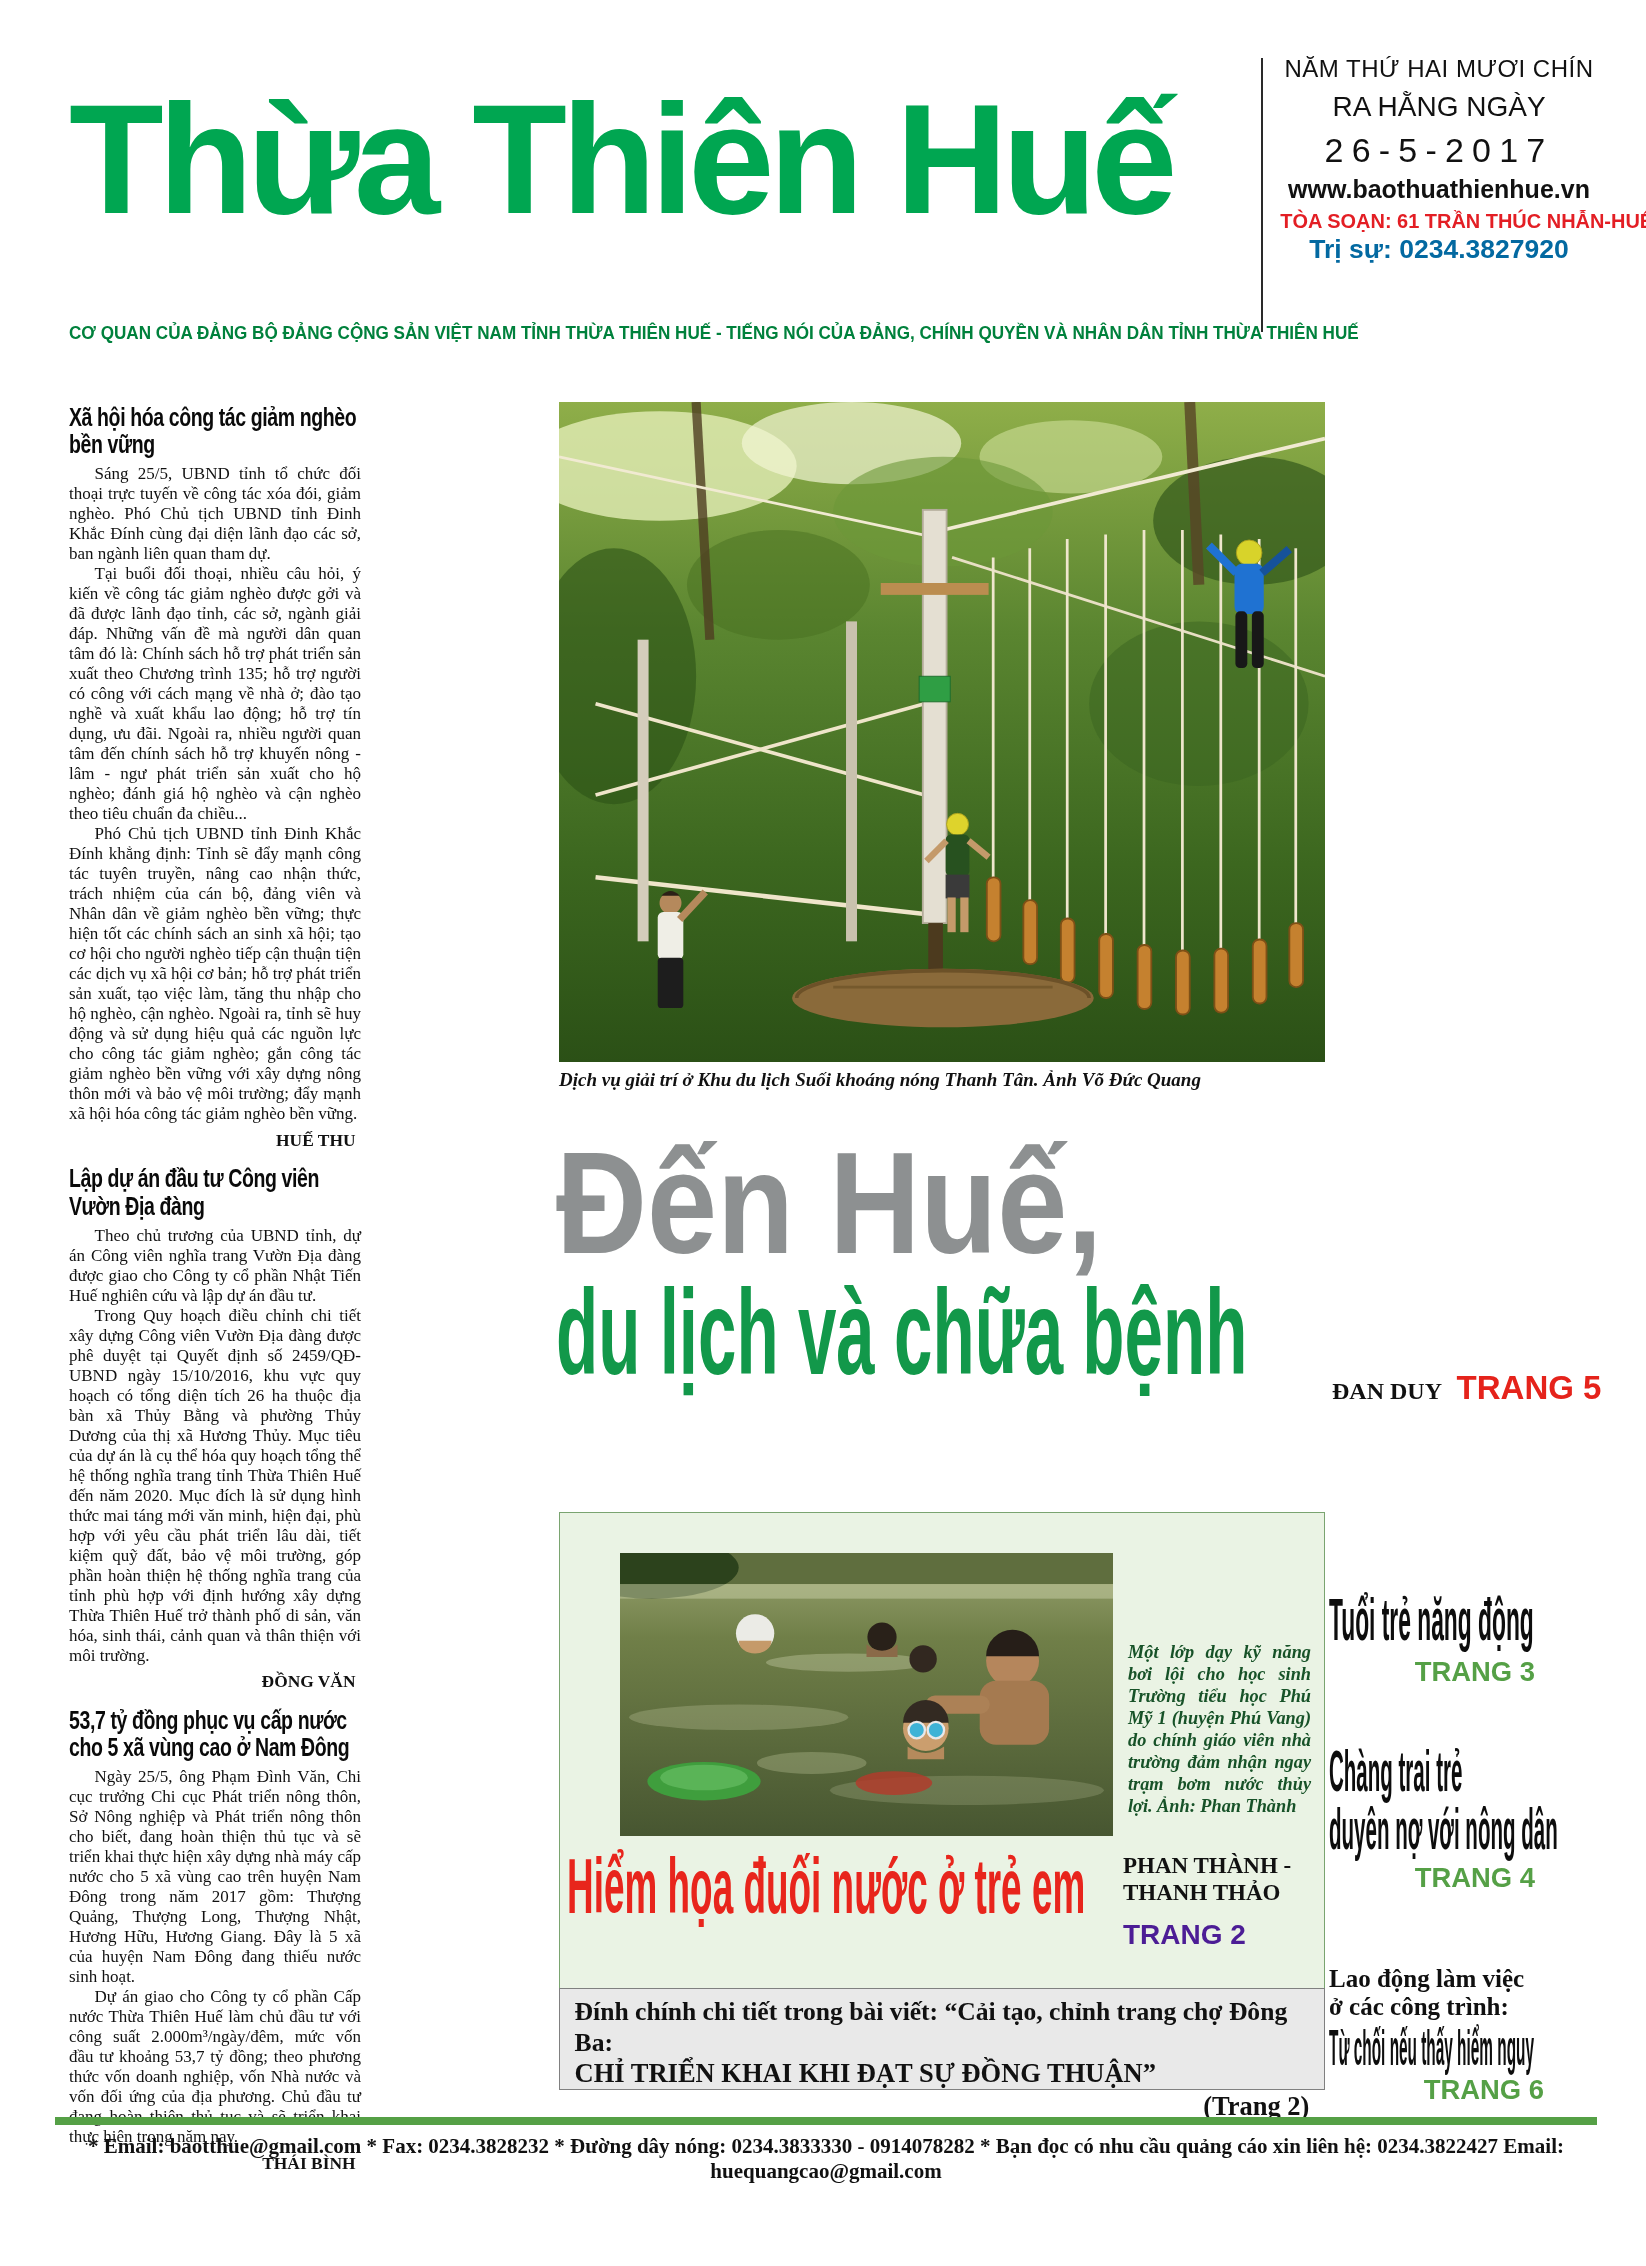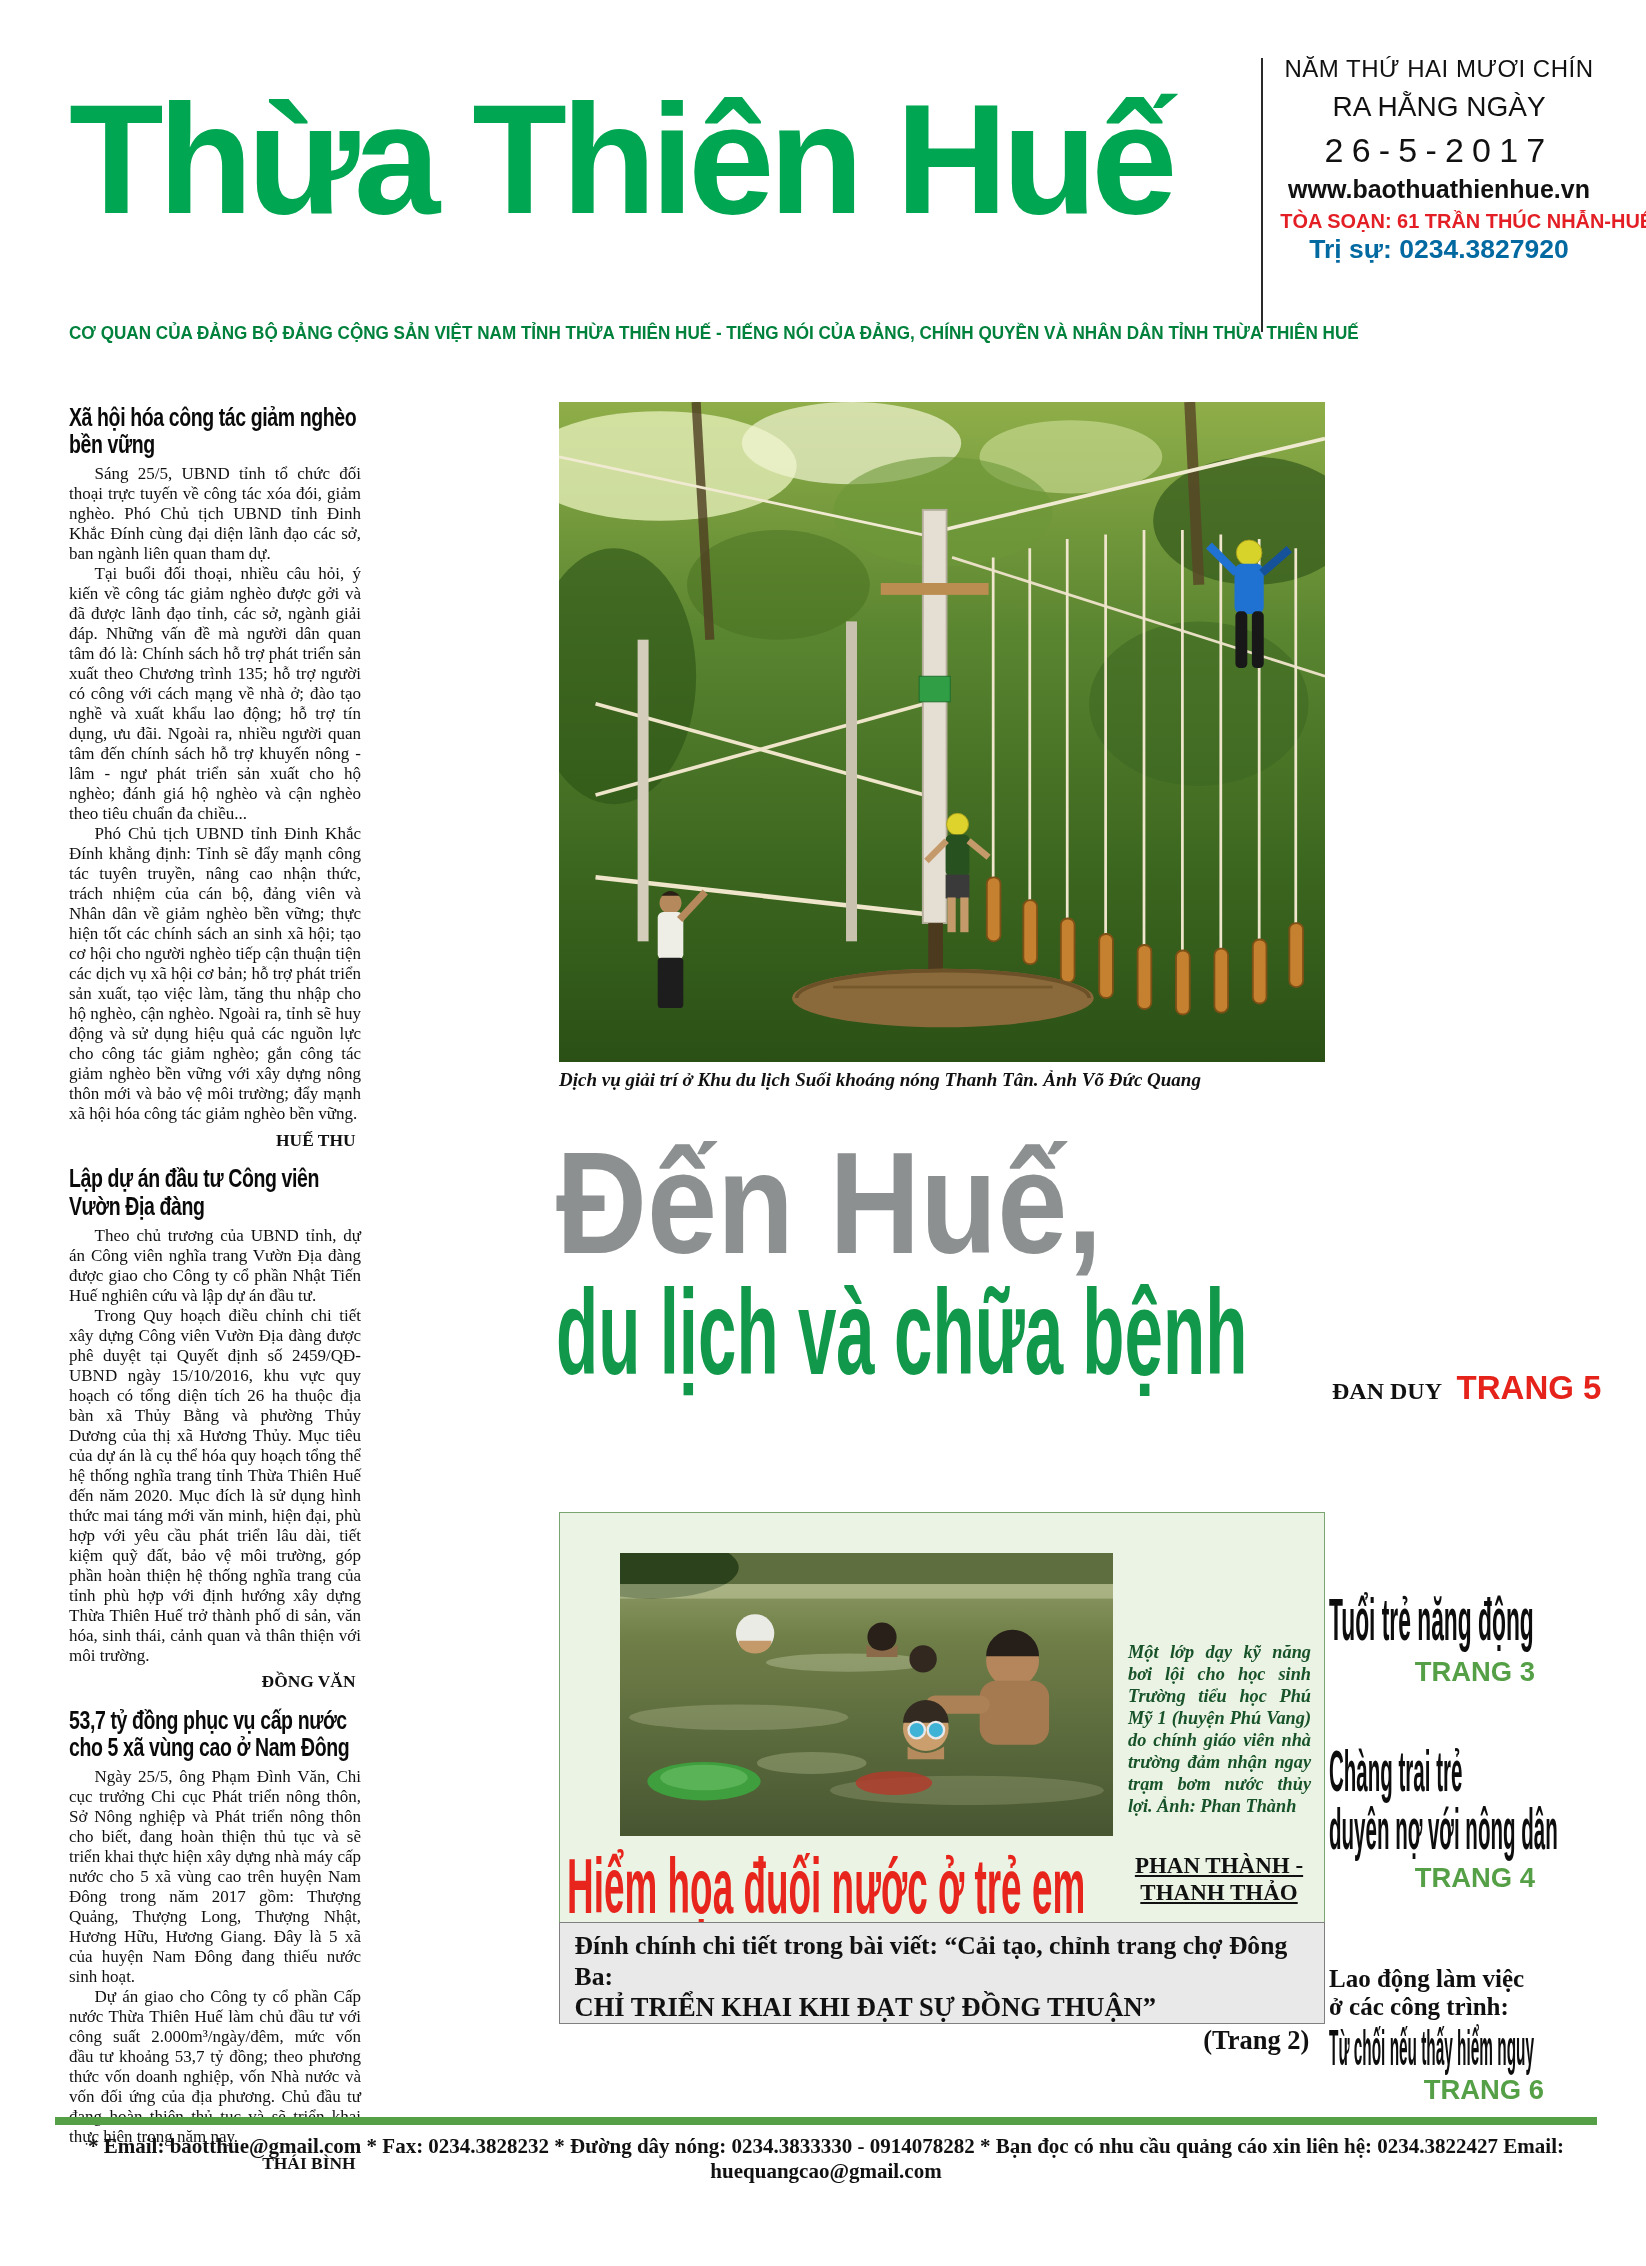--- a/index.html
+++ b/index.html
@@ -53,27 +53,27 @@
 
   
   .panel{left:559px;top:1512px;width:766px;height:493px;background:#eaf3e4;
          border:1.8px solid #7aa470;box-sizing:border-box;}
   .swim-photo{left:60px;top:40px;width:493px;height:283px;}
   .swim-caption{left:568px;top:128px;width:183px;font-style:italic;font-weight:bold;
                 font-size:18.3px;line-height:22px;color:#175228;text-align:justify;}
   .panel-hl{left:7.3px;top:334px;font-family:"Liberation Sans",sans-serif;font-weight:bold;
             font-size:71px;line-height:1;color:#e8251c;white-space:nowrap;
             transform:scale(.52,1.1);transform-origin:0 0;}
-  .panel-credit{left:563px;top:340px;width:192px;text-align:center;text-decoration:underline;}
+  .panel-credit{left:563px;top:340px;width:192px;text-align:left;}
   .pc-by{font-weight:bold;font-size:23px;line-height:26.5px;}
   .pc-page{font-family:"Liberation Sans",sans-serif;font-weight:bold;font-size:28px;
            color:#4c1d95;margin-top:12.8px;}
 
   
-  .correction{left:559px;top:1922px;width:766px;height:102px;background:#e9e9e9;
+  .correction{left:559px;top:1988px;width:766px;height:102px;background:#e9e9e9;
               border:1.8px solid #808080;box-sizing:border-box;padding:7.3px 14.6px;}
   .corr-l1{font-weight:bold;font-size:25.6px;line-height:31px;}
   .corr-l2{font-weight:bold;font-size:26.5px;line-height:31px;}
   .corr-page{text-align:right;font-weight:bold;font-size:26.5px;margin-top:1.8px;}
 
   
   .sb{width:219px;}
   .sb-hl{font-family:"Liberation Sans",sans-serif;font-weight:bold;color:#0d0d0d;
          white-space:nowrap;transform-origin:0 0;}
   .sb-page{font-family:"Liberation Sans",sans-serif;font-weight:bold;font-size:27.4px;

